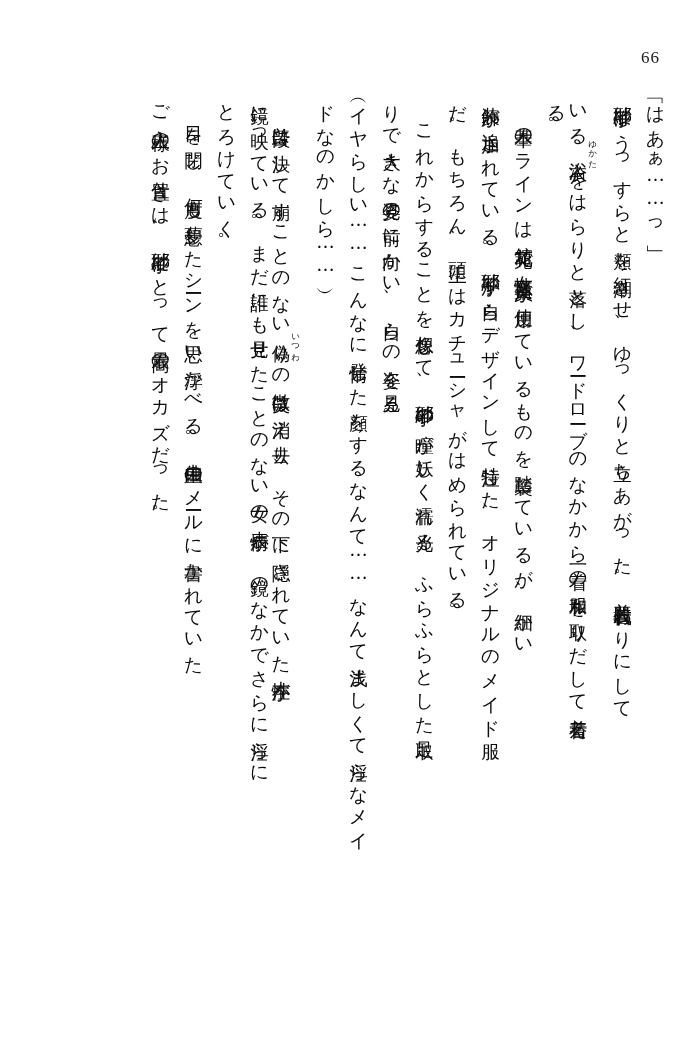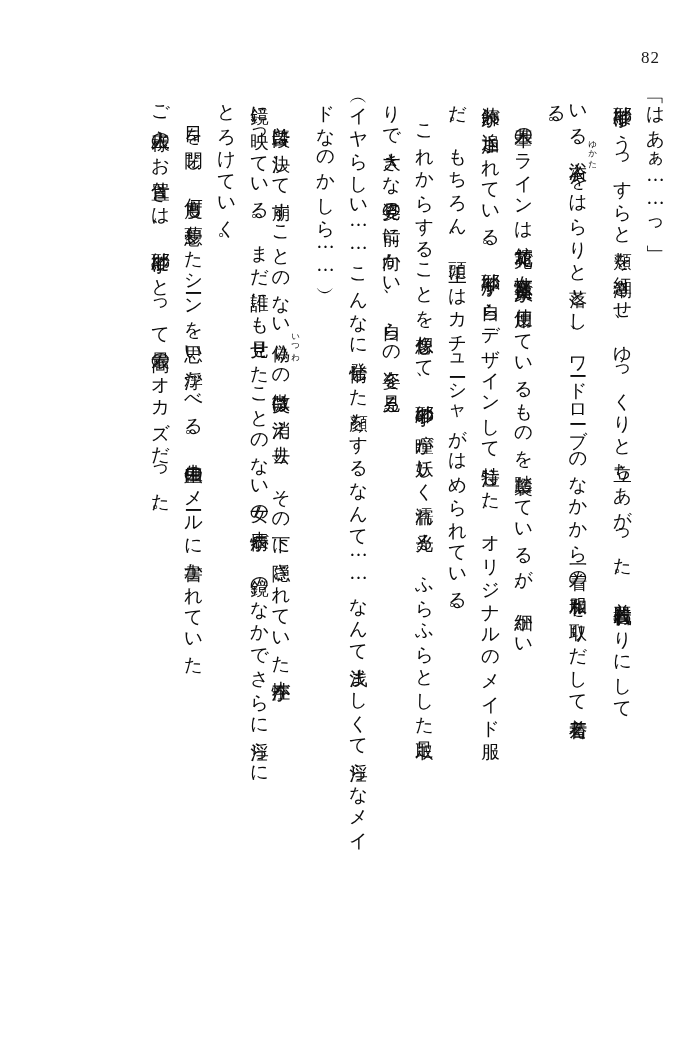--- a/index.html
+++ b/index.html
@@ -65,21 +65,21 @@
     line-height: 1;
     color: #111;
   }
   .vline ruby { ruby-align: center; }
 </style>
 </head>
 <body>
 
 <div id="page">
 
-  <div id="page-number">82</div>
+  <div id="page-number">66</div>
 
   <div id="text-block">
 
   <div class="vline">「はあぁ……っ」</div>
       <div class="vline">紗耶子はうっすらと頬を紅潮させ、ゆっくりと立ちあがった。普段着代わりにして</div>
       <div class="vline">いる<ruby>浴衣<rt>ゆかた</rt></ruby>をはらりと落とし、ワードローブのなかから一着の和服を取りだして着替え</div>
       <div class="vline">る。</div>
       <div class="vline">　基本のラインは舘花苑で女性従業員が使用しているものを踏襲しているが、細かい</div>
       <div class="vline">装飾が追加されている。紗耶子が自らデザインして特注した、オリジナルのメイド服</div>
       <div class="vline">だ。もちろん、頭上にはカチューシャがはめられている。</div>

